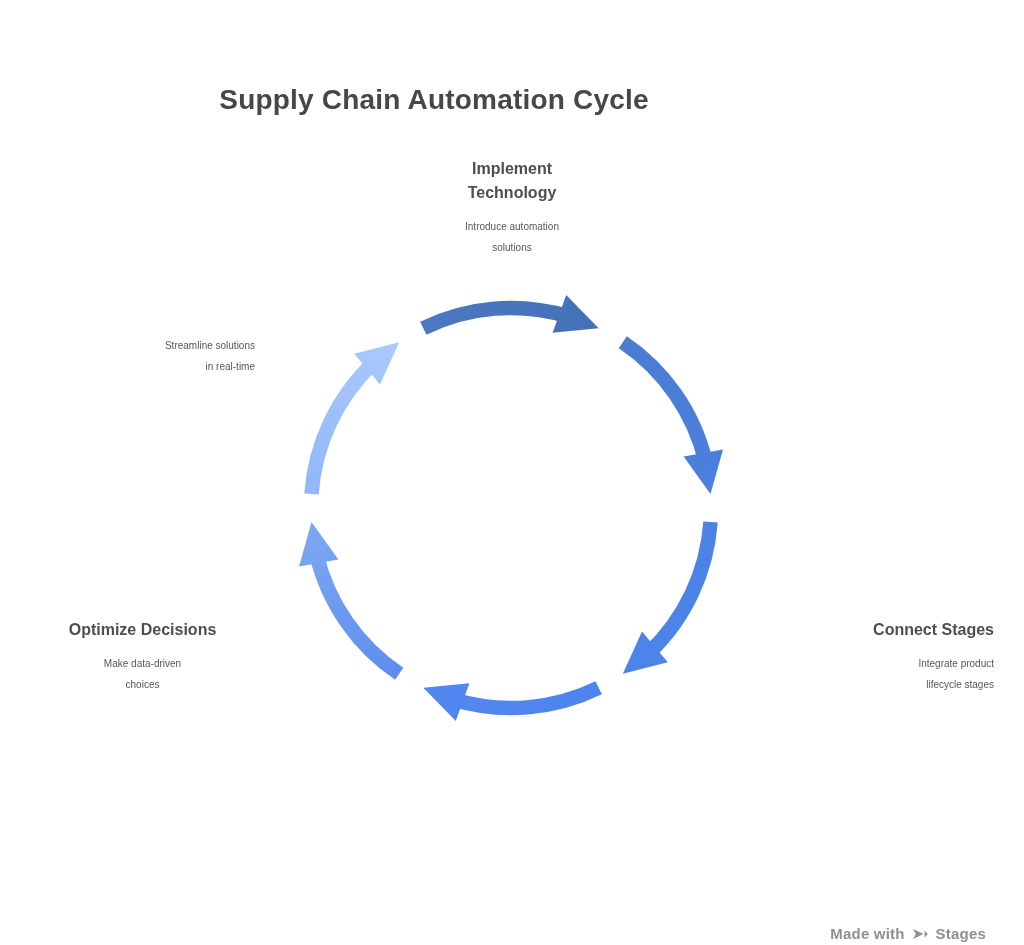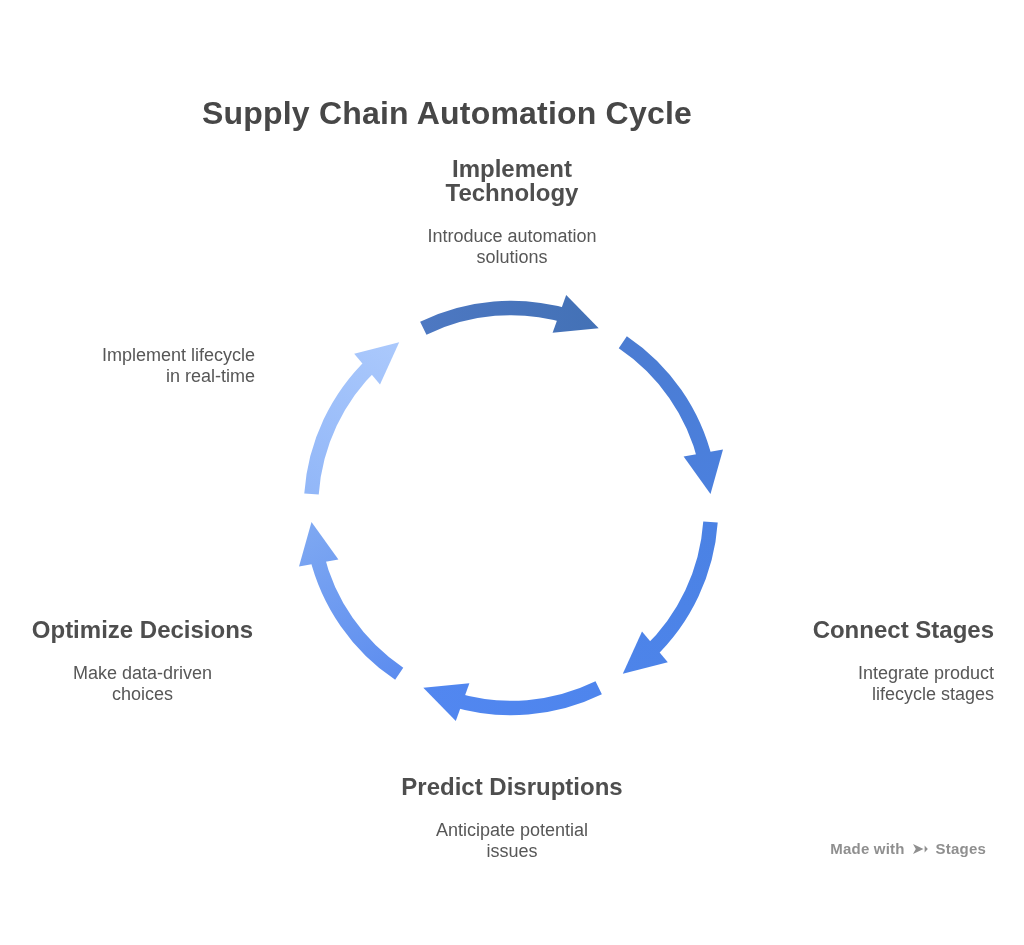--- a/index.html
+++ b/index.html
@@ -13,60 +13,60 @@
     width: 1024px;
     height: 945px;
     background: #ffffff;
     overflow: hidden;
   }
   .diagram-title {
     position: absolute;
     top: 80px;
     left: 0;
     width: 860px;
-    margin: 17px;
+    margin: 4px;
     text-align: center;
-    font-size: 32px;
+    font-size: 28px;
     line-height: 32px;
     font-weight: 700;
     color: var(--main-title-color, #474747);
     letter-spacing: 0.2px;
   }
   #cycle-svg {
     position: absolute;
     left: 0;
     top: 0;
   }
   .stage {
     position: absolute;
   }
   .stage-title {
-    font-size: 24px;
+    font-size: 16px;
     line-height: 24px;
     font-weight: 600;
     color: var(--stage-title-color, #4e4e4e);
     white-space: pre-line;
   }
   .stage-sub {
-    margin-top: 21px;
-    font-size: 18px;
+    margin-top: 11px;
+    font-size: 10px;
     line-height: 21px;
     font-weight: 400;
     color: var(--stage-sub-color, #575757);
     white-space: pre-line;
   }
   .pos-top          { left: 352px; top: 157px; width: 320px; text-align: center; }
   .pos-right-top    { left: 769px; top: 307px; width: 225px; text-align: left; }
   .pos-right-bottom { left: 769px; top: 618px; width: 225px; text-align: right; }
   .pos-bottom       { left: 352px; top: 775px; width: 320px; text-align: center; }
   .pos-left-bottom  { left: 30px;  top: 618px; width: 225px; text-align: center; }
   .pos-left-top     { left: 30px;  top: 324px; width: 225px; text-align: right; }
   .watermark {
     position: absolute;
-    top: 840px;
+    top: 925px;
     right: 38px;
     display: flex;
     align-items: center;
     gap: 7px;
     color: var(--watermark-color, #8f8f8f);
     font-size: 15px;
     font-weight: 600;
     letter-spacing: 0.2px;
   }
   .watermark svg { display: block; }
@@ -150,34 +150,29 @@
 solutions</div>
   </div>
 
 
   <div class="stage pos-right-bottom">
     <div class="stage-title">Connect Stages</div>
     <div class="stage-sub">Integrate product
 lifecycle stages</div>
   </div>
 
-  <div class="stage pos-bottom">
-    <div class="stage-title">Predict Disruptions</div>
-    <div class="stage-sub">Anticipate potential
-issues</div>
-  </div>
 
   <div class="stage pos-left-bottom">
     <div class="stage-title">Optimize Decisions</div>
     <div class="stage-sub">Make data-driven
 choices</div>
   </div>
 
   <div class="stage pos-left-top">
-    <div class="stage-sub">Implement lifecycle
+    <div class="stage-sub">Streamline solutions
 in real-time</div>
   </div>
 
   <div class="watermark">
     <span>Made with</span>
     <svg width="17" height="16" viewBox="0 0 17 16">
       <path d="M1 3 L11.5 8 L1 13 L3.8 8 Z" fill="currentColor"></path>
       <path d="M12.6 4.4 L15.8 8 L12.6 11.6 Z" fill="currentColor"></path>
     </svg>
     <span>Stages</span>

